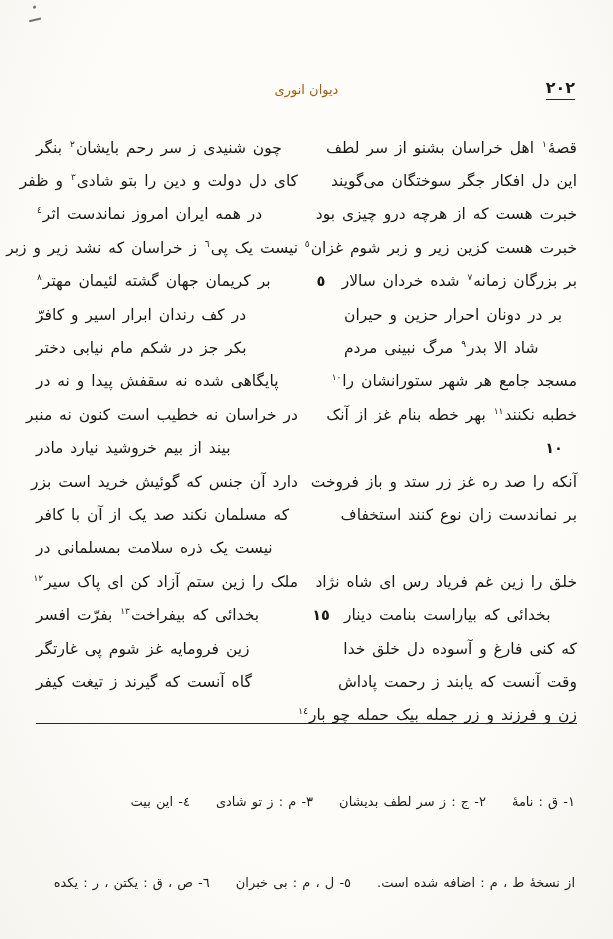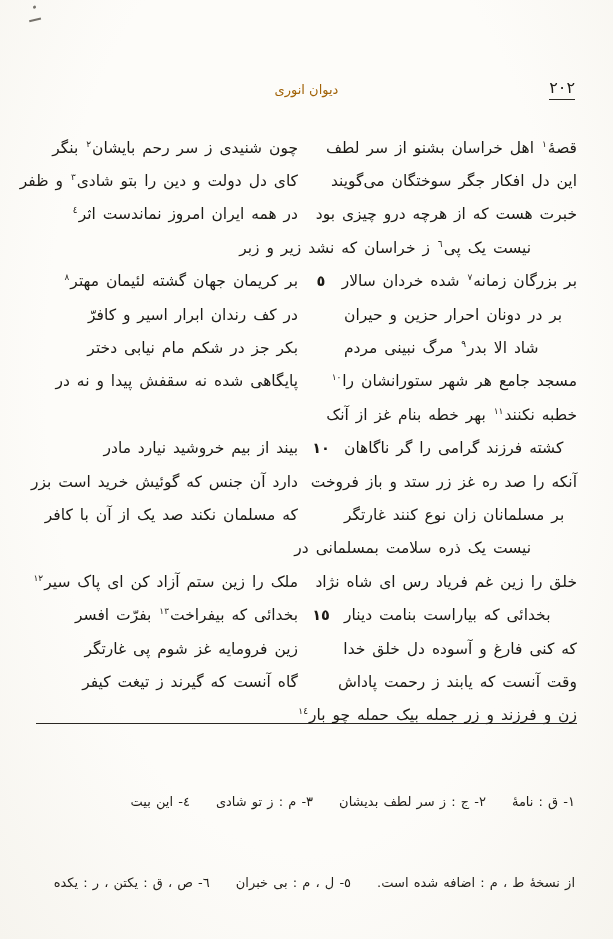--- a/index.html
+++ b/index.html
@@ -46,21 +46,21 @@
     font-size: 13px;
     letter-spacing: 1px;
     color: #a16207;
   }
   .page-number {
     position: absolute;
     top: 78px;
     left: auto;
     right: 38px;
     font-size: 16px;
-    font-weight: normal;
+    font-weight: bold;
     letter-spacing: 2px;
     padding-bottom: 2px;
     border-bottom: 1.5px solid #2a2722;
   }
   
   .poem {
     position: absolute;
     top: 131px;
     right: 36px;
     left: 36px;
@@ -82,21 +82,21 @@
   }
   .gutter {
     width: 46px;
     flex: 0 0 46px;
     text-align: center;
     font-size: 14.5px;
     font-weight: bold;
   }
   .hem2 {
     flex: 1 1 auto;
-    text-align: right;
+    text-align: left;
   }
   sup {
     font-size: 9px;
     line-height: 0;
     vertical-align: super;
     margin: 0 1px;
   }
   
   .fn-rule {
     position: absolute;
@@ -136,20 +136,21 @@
       <div class="hem hem1">این دل افکار جگر سوختگان می‌گویند</div>
       <div class="gutter"></div>
       <div class="hem hem2">کای دل دولت و دین را بتو شادی<sup>٣</sup> و ظفر</div>
     </div>
   <div class="couplet">
       <div class="hem hem1">خبرت هست که از هرچه درو چیزی بود</div>
       <div class="gutter"></div>
       <div class="hem hem2">در همه ایران امروز نماندست اثر<sup>٤</sup></div>
     </div>
   <div class="couplet">
+      <div class="hem hem1">خبرت هست کزین زیر و زبر شوم غزان<sup>٥</sup></div>
       <div class="gutter"></div>
       <div class="hem hem2">نیست یک پی<sup>٦</sup> ز خراسان که نشد زیر و زبر</div>
     </div>
   <div class="couplet">
       <div class="hem hem1">بر بزرگان زمانه<sup>٧</sup> شده خردان سالار</div>
       <div class="gutter">٥</div>
       <div class="hem hem2">بر کریمان جهان گشته لئیمان مهتر<sup>٨</sup></div>
     </div>
   <div class="couplet">
       <div class="hem hem1">بر در دونان احرار حزین و حیران</div>
@@ -162,33 +163,33 @@
       <div class="hem hem2">بکر جز در شکم مام نیابی دختر</div>
     </div>
   <div class="couplet">
       <div class="hem hem1">مسجد جامع هر شهر ستورانشان را<sup>١٠</sup></div>
       <div class="gutter"></div>
       <div class="hem hem2">پایگاهی شده نه سقفش پیدا و نه در</div>
     </div>
   <div class="couplet">
       <div class="hem hem1">خطبه نکنند<sup>١١</sup> بهر خطه بنام غز از آنک</div>
       <div class="gutter"></div>
-    </div>
-  <div class="couplet">
-      <div class="hem hem1">کشته فرزند گرامی را گر ناگاهان</div>
+      <div class="hem hem2">در خراسان نه خطیب است کنون نه منبر</div>
+    </div>
+  <div class="couplet">
       <div class="gutter">١٠</div>
       <div class="hem hem2">بیند از بیم خروشید نیارد مادر</div>
     </div>
   <div class="couplet">
       <div class="hem hem1">آنکه را صد ره غز زر ستد و باز فروخت</div>
       <div class="gutter"></div>
       <div class="hem hem2">دارد آن جنس که گوئیش خرید است بزر</div>
     </div>
   <div class="couplet">
-      <div class="hem hem1">بر مسلمانان زان نوع کنند غارتگر</div>
+      <div class="hem hem1">بر نماندست زان نوع کنند استخفاف</div>
       <div class="gutter"></div>
       <div class="hem hem2">که مسلمان نکند صد یک از آن با کافر</div>
     </div>
   <div class="couplet">
       <div class="gutter"></div>
       <div class="hem hem2">نیست یک ذره سلامت بمسلمانی در</div>
     </div>
   <div class="couplet">
       <div class="hem hem1">خلق را زین غم فریاد رس ای شاه نژاد</div>
       <div class="gutter"></div>

